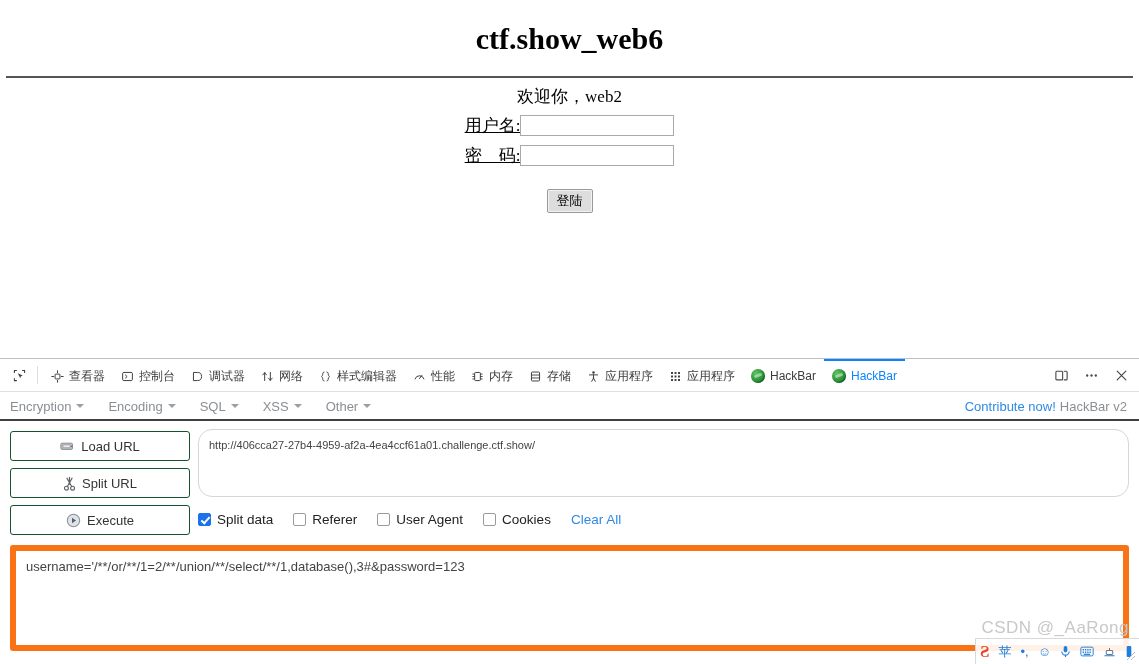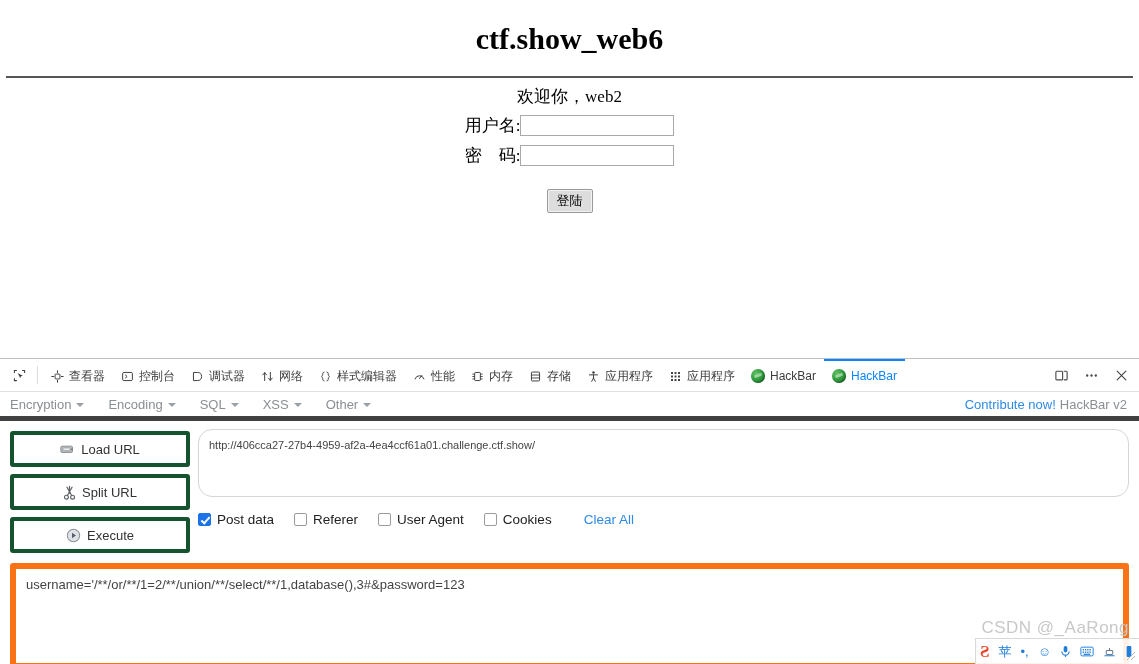--- a/index.html
+++ b/index.html
@@ -61,20 +61,21 @@
     align-items: center;
     margin-top: 6px;
   }
   .form-row.pass { margin-top: 7px; }
   .form-label {
     font-family: "Liberation Serif", serif;
     font-size: 17px;
     color: #000;
     text-align: left;
     white-space: pre;
+    text-decoration: underline;
   }
   .text-input {
     width: 148px;
     height: 17px;
     border: 1px solid #a9a9a9;
     background: #fff;
     font-family: "Liberation Serif", serif;
     font-size: 13px;
     padding: 1px 2px;
     outline: none;
@@ -183,21 +184,21 @@
     left: 0; top: 34px;
     width: 1139px;
     height: 272px;
     background: #fff;
     overflow: hidden;
   }
   .hb-menubar {
     display: flex;
     align-items: center;
     height: 28px;
-    border-bottom: 5px solid #404040;
+    border-bottom: 2px solid #404040;
     padding: 0 10px;
     box-sizing: border-box;
   }
   .hb-menu {
     display: flex;
     align-items: center;
     gap: 5px;
     font-size: 13px;
     color: #8a8f94;
     padding: 0 14px 0 0;
@@ -236,21 +237,21 @@
   .hb-leftcol {
     width: 180px;
     flex: none;
     display: flex;
     flex-direction: column;
     gap: 7px;
     padding-top: 2px;
   }
   .hb-btn {
     height: 28px;
-    border: 4px solid #14532d;
+    border: 1px solid #14532d;
     border-radius: 3px;
     background: #fff;
     display: flex;
     align-items: center;
     justify-content: center;
     gap: 6px;
     font-size: 13px;
     color: #333;
     cursor: pointer;
   }
@@ -308,21 +309,20 @@
     position: absolute;
     left: 3.5px; top: 0.5px;
     width: 3px; height: 7px;
     border: solid #fff;
     border-width: 0 2px 2px 0;
     transform: rotate(42deg);
   }
   .clear-all {
     color: #2e8ae6;
     cursor: pointer;
-    margin-left: 12px;
     white-space: nowrap;
   }
   .post-area-wrap {
     padding: 0 10px;
     margin-top: 10px;
   }
   .post-area {
     width: 100%;
     height: 106px;
     border: 6px solid #f97316;
@@ -607,21 +607,21 @@
           </div>
 
         </div>
 
         <div class="hb-rightcol">
           <textarea class="url-area" spellcheck="false" placeholder="" style="">http://406cca27-27b4-4959-af2a-4ea4ccf61a01.challenge.ctf.show/</textarea>
 
           <div class="opt-row">
             <label class="opt">
               <span class="cbx checked"></span>
-              <span>Post data</span>
+              <span>Split data</span>
             </label>
             <label class="opt">
               <span class="cbx"></span>
               <span>Referer</span>
             </label>
             <label class="opt">
               <span class="cbx"></span>
               <span>User Agent</span>
             </label>
             <label class="opt">

